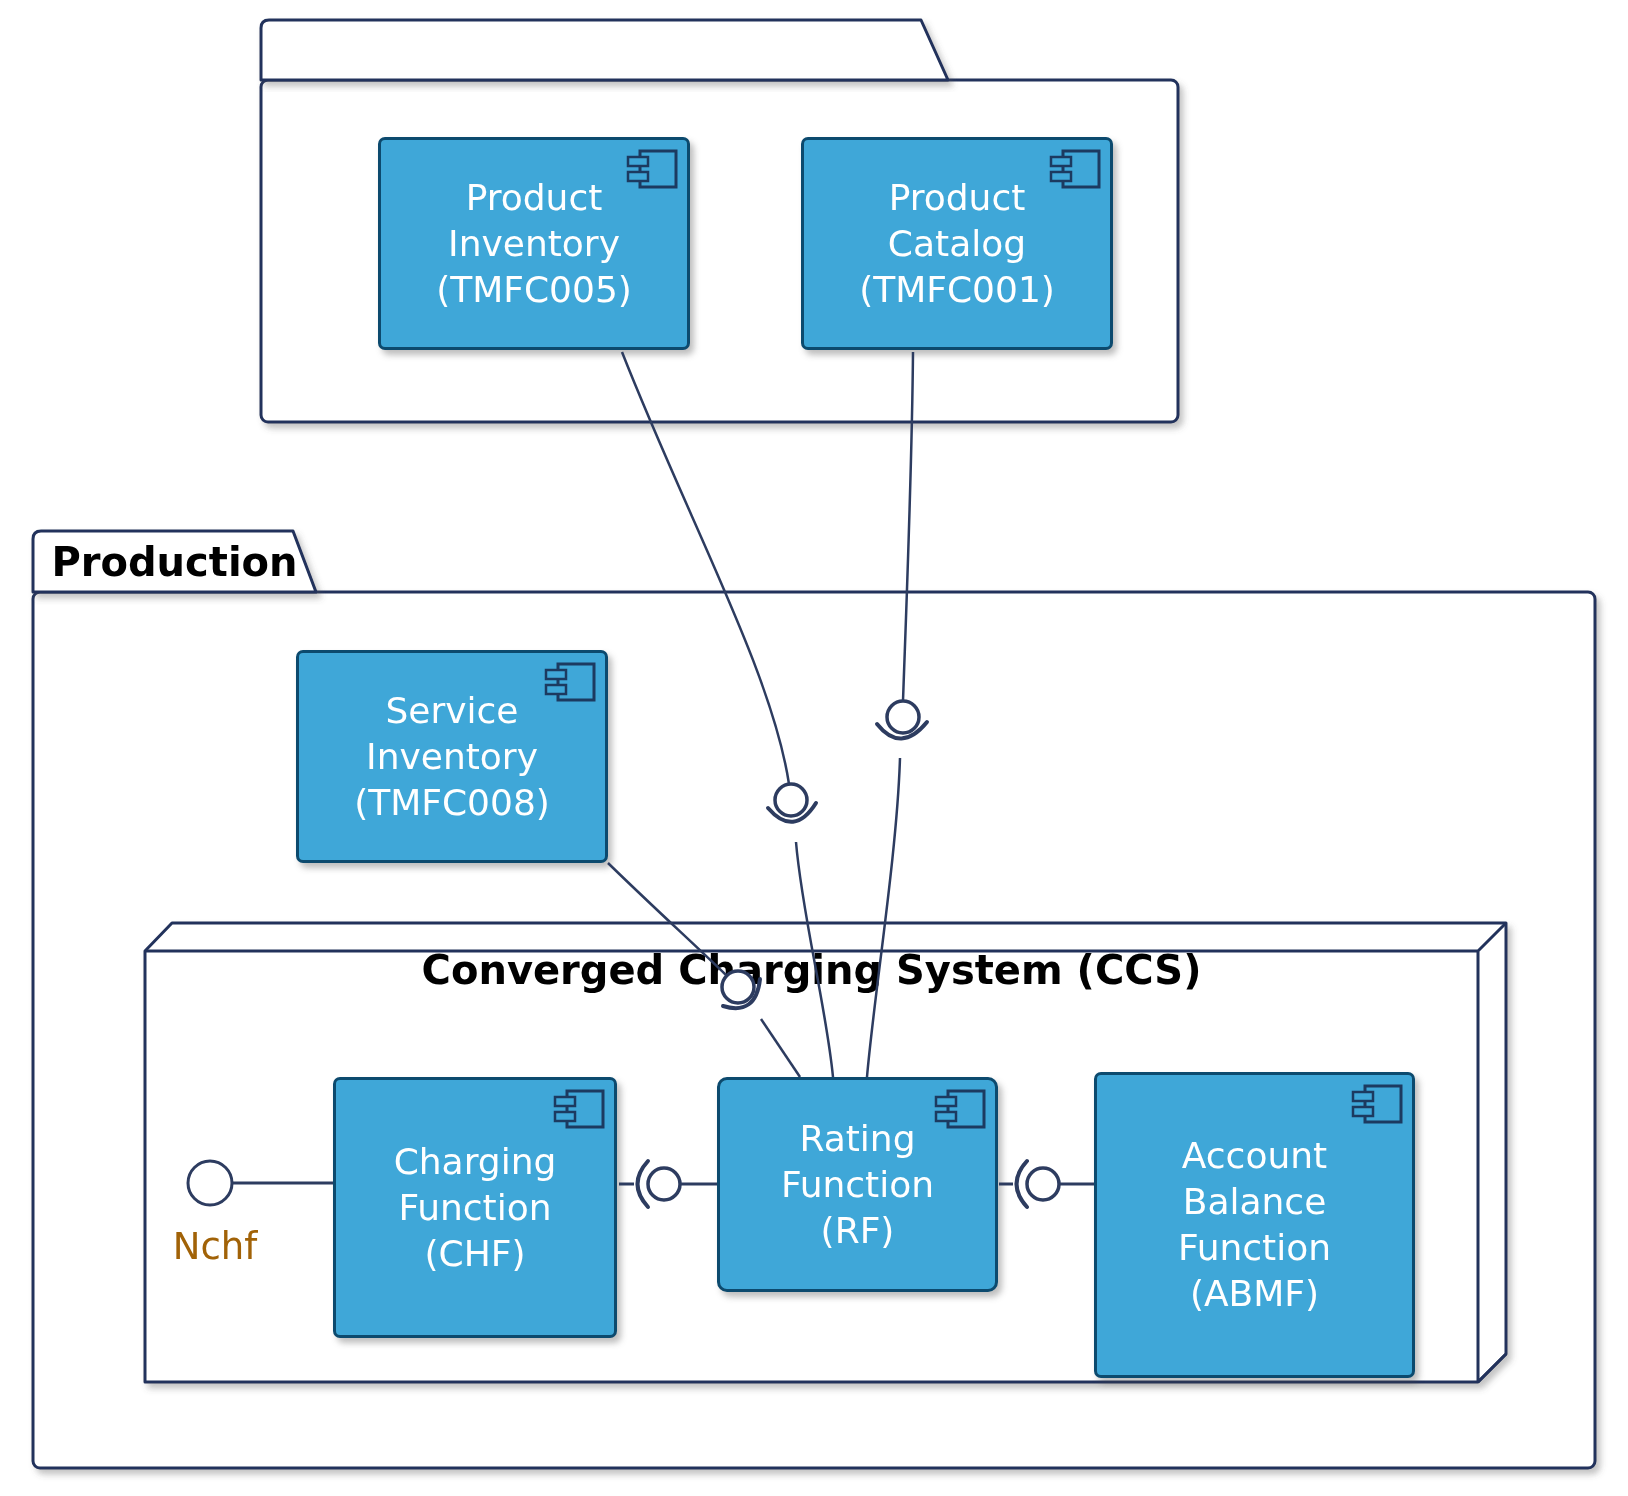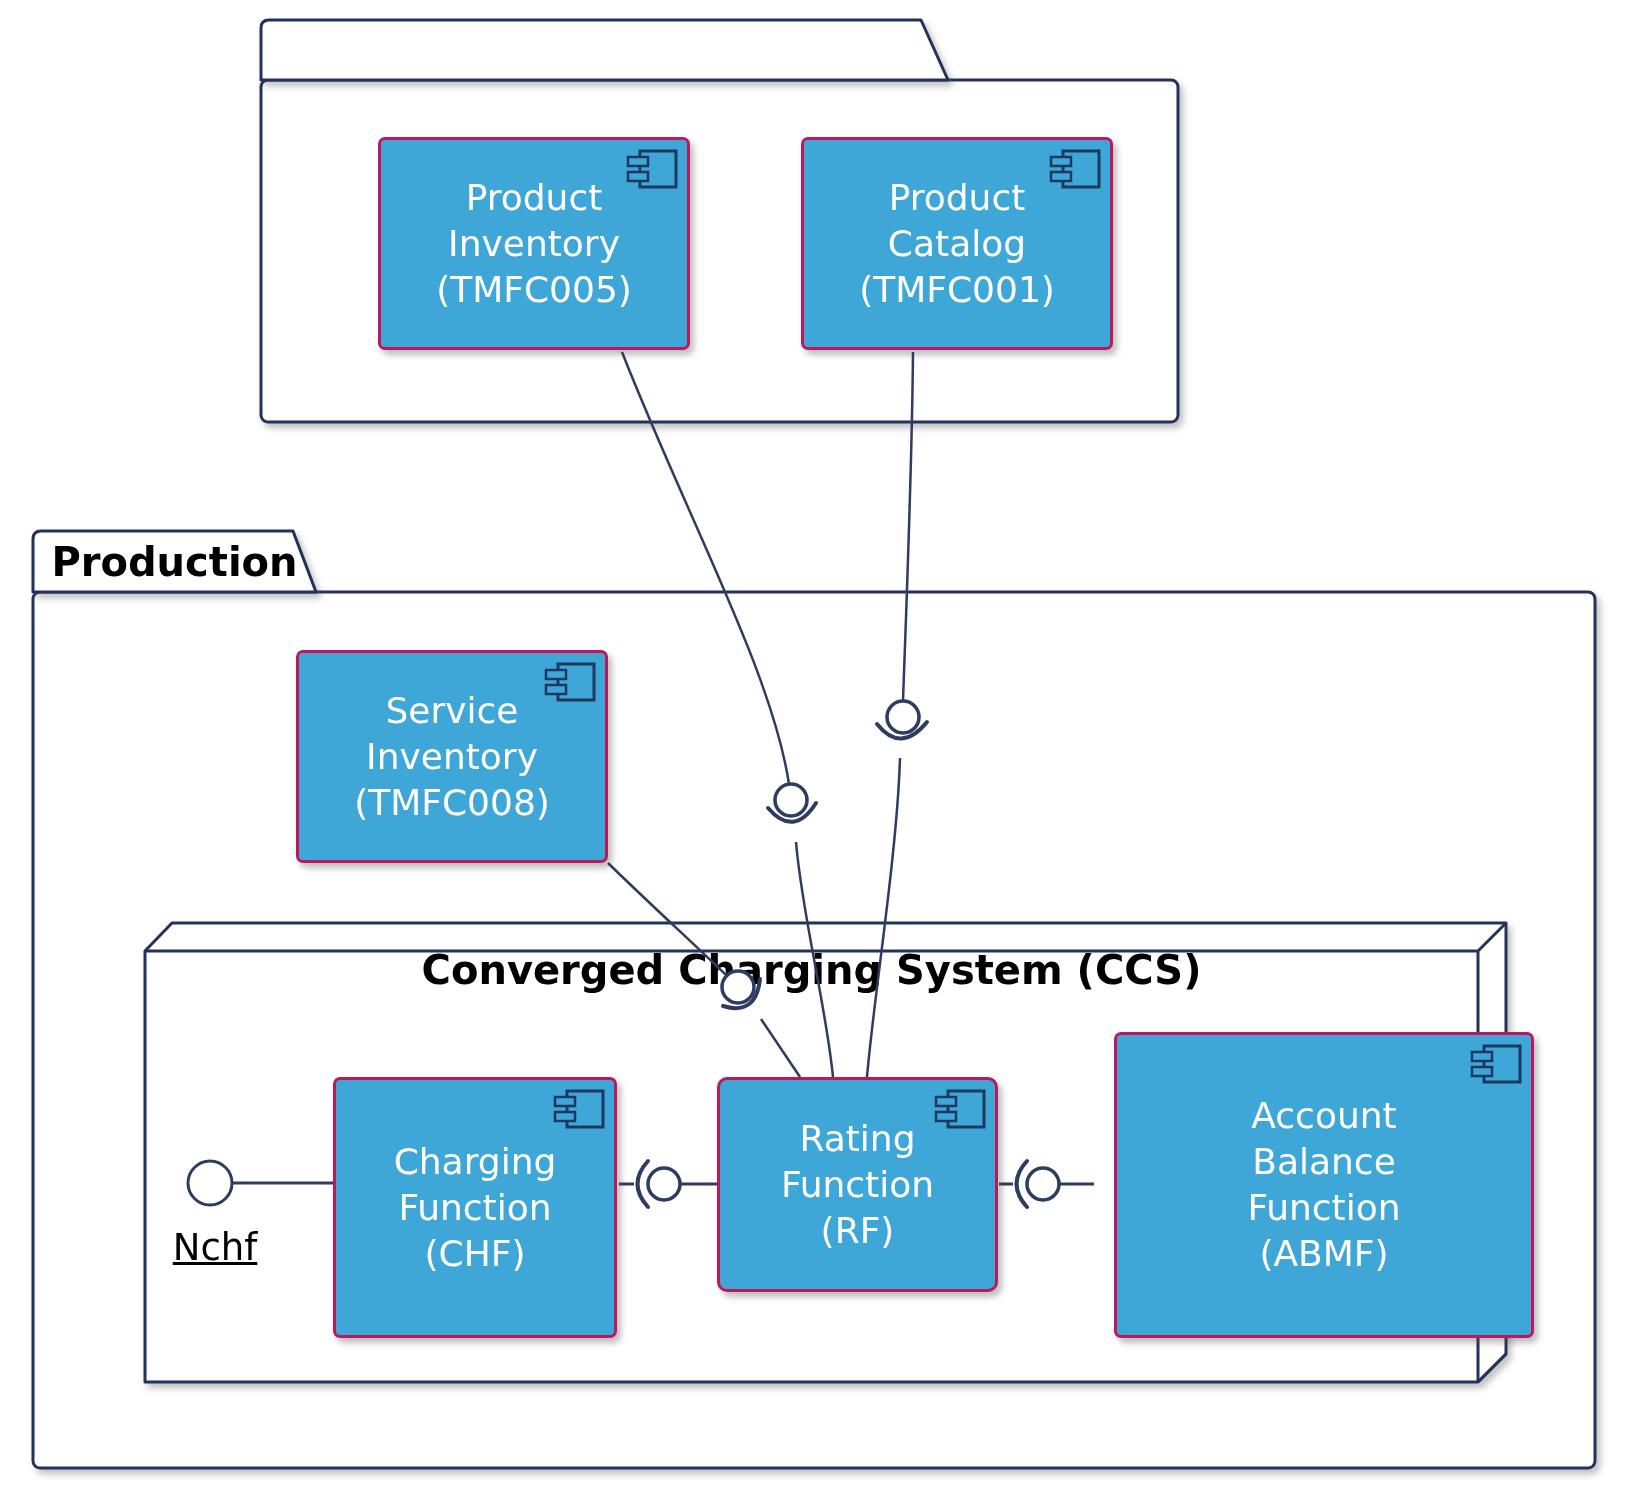--- a/index.html
+++ b/index.html
@@ -20,33 +20,33 @@
     white-space:nowrap;
   }
   .node-title{
     position:absolute;z-index:2;
     display:flex;align-items:center;justify-content:center;
     font-weight:bold;color:#000000;font-size:40px;white-space:nowrap;
   }
   .comp{
     position:absolute;z-index:2;
     background:#3FA7D8;
-    border:3px solid #be185d;
+    border:3px solid #0c4a6e;
     border-radius:7px;
     box-shadow:4px 5px 6px rgba(70,70,70,0.35);
     display:flex;flex-direction:column;align-items:center;justify-content:center;
     color:#ffffff;font-size:36px;line-height:46px;text-align:center;
     box-sizing:border-box;
   }
   .comp .cline{white-space:nowrap;}
   .comp .icon{position:absolute;top:8px;right:8px;}
   .if-label{
     position:absolute;z-index:2;
-    display:flex;align-items:flex-end;justify-content:center;
-    color:#000000;font-size:37px;white-space:nowrap;text-decoration:underline;
+    display:flex;align-items:flex-start;justify-content:center;
+    color:#a16207;font-size:37px;white-space:nowrap;
   }
 </style>
 </head>
 <body>
 
 <div class="canvas">
 
   <svg class="layer base" width="1628" height="1496" viewBox="0 0 1628 1496">
     <defs>
       <filter id="ds" x="-20%" y="-20%" width="140%" height="140%">
@@ -121,21 +121,21 @@
     <svg class="icon" width="54" height="42" viewBox="0 0 54 42">
       <rect x="15" y="3" width="36" height="36" fill="none" stroke="#1C3A60" stroke-width="3"></rect>
       <rect x="3" y="9" width="20" height="9" fill="#3FA7D8" stroke="#1C3A60" stroke-width="2.5"></rect>
       <rect x="3" y="24" width="20" height="9" fill="#3FA7D8" stroke="#1C3A60" stroke-width="2.5"></rect>
     </svg>
     <div class="cline">Rating</div>
     <div class="cline">Function</div>
     <div class="cline">(RF)</div>
   </div>
 
-  <div class="comp" style="left:1094px;top:1032px;width:420px;height:306px;margin-left:20px;">
+  <div class="comp" style="left:1094px;top:1072px;width:321px;height:306px;">
     <svg class="icon" width="54" height="42" viewBox="0 0 54 42">
       <rect x="15" y="3" width="36" height="36" fill="none" stroke="#1C3A60" stroke-width="3"></rect>
       <rect x="3" y="9" width="20" height="9" fill="#3FA7D8" stroke="#1C3A60" stroke-width="2.5"></rect>
       <rect x="3" y="24" width="20" height="9" fill="#3FA7D8" stroke="#1C3A60" stroke-width="2.5"></rect>
     </svg>
     <div class="cline">Account</div>
     <div class="cline">Balance</div>
     <div class="cline">Function</div>
     <div class="cline">(ABMF)</div>
   </div>

